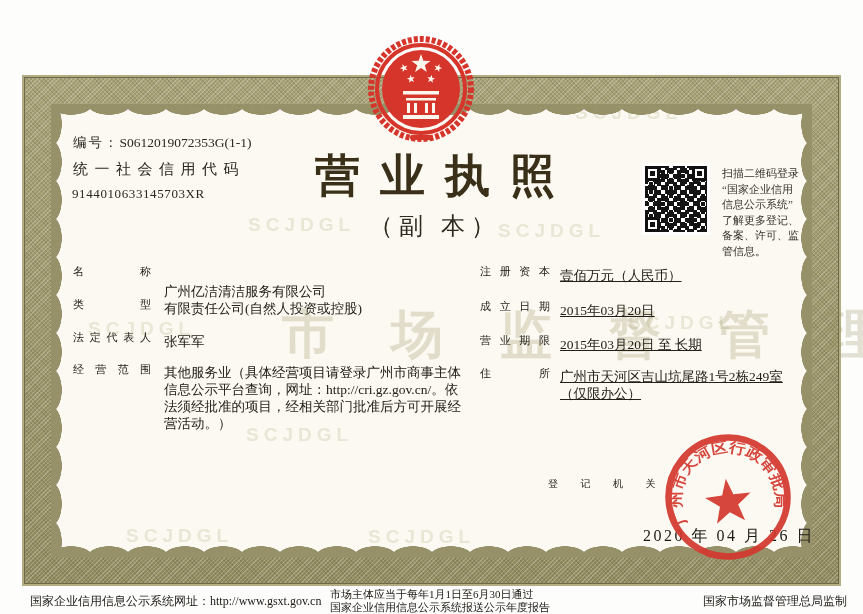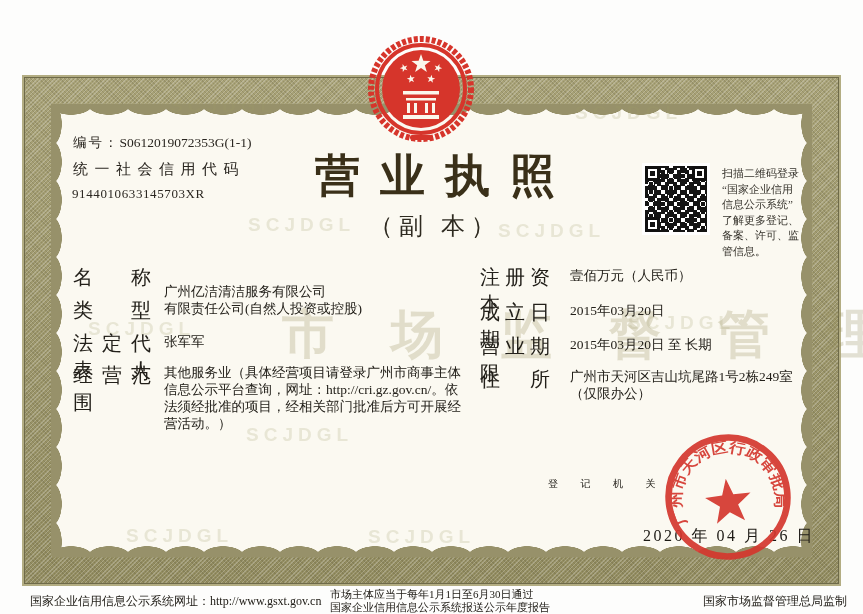--- a/index.html
+++ b/index.html
@@ -61,27 +61,27 @@
       repeating-conic-gradient(#141414 0% 25%, transparent 0% 50%) 3px 2px/13px 11px,
       #fff; }
   .finder { position:absolute; width:15px; height:15px; border:3px solid #111; background:#fff; }
   .finder::after { content:""; position:absolute; inset:2px; background:#111; }
   .f-tl { left:0; top:0; } .f-tr { right:0; top:0; } .f-bl { left:0; bottom:0; }
   .qr-caption { position:absolute; left:722px; top:166px; width:122px; font-size:11px;
                 line-height:15.5px; white-space:pre-line; color:#35322b; }
 
   
   .row { position:absolute; }
-  .flabel { display:inline-block; font-size:20px; letter-spacing:0; color:#23201a;
+  .flabel { display:inline-block; font-size:11px; letter-spacing:0; color:#23201a;
             text-align:justify; text-align-last:justify; vertical-align:top; }
   .flabel-l { width:78px; }
   .flabel-r { width:70px; }
   .fvalue { display:inline-block; font-size:13.5px; line-height:17px; color:#23201a; vertical-align:top; }
   .fvalue-l { width:300px; margin-left:9px; }
-  .fvalue-r { width:243px; margin-left:16px; }
+  .fvalue-r { width:243px; margin-left:6px;text-decoration:underline; }
 
   .reg-label { position:absolute; left:548px; top:477px; font-size:10px; letter-spacing:10px; color:#23201a; }
   .issue-date { position:absolute; left:643px; top:526px; font-size:16px; letter-spacing:2.5px; color:#1d1a15; }
 
   
   .seal { position:absolute; left:662px; top:431px; width:132px; height:132px; transform:rotate(-7deg); opacity:.92; }
 
   
   .footer { position:absolute; left:0; top:588px; width:863px; font-size:12px; color:#23201a; }
   .footer-left { position:absolute; left:30px; top:5px; }

